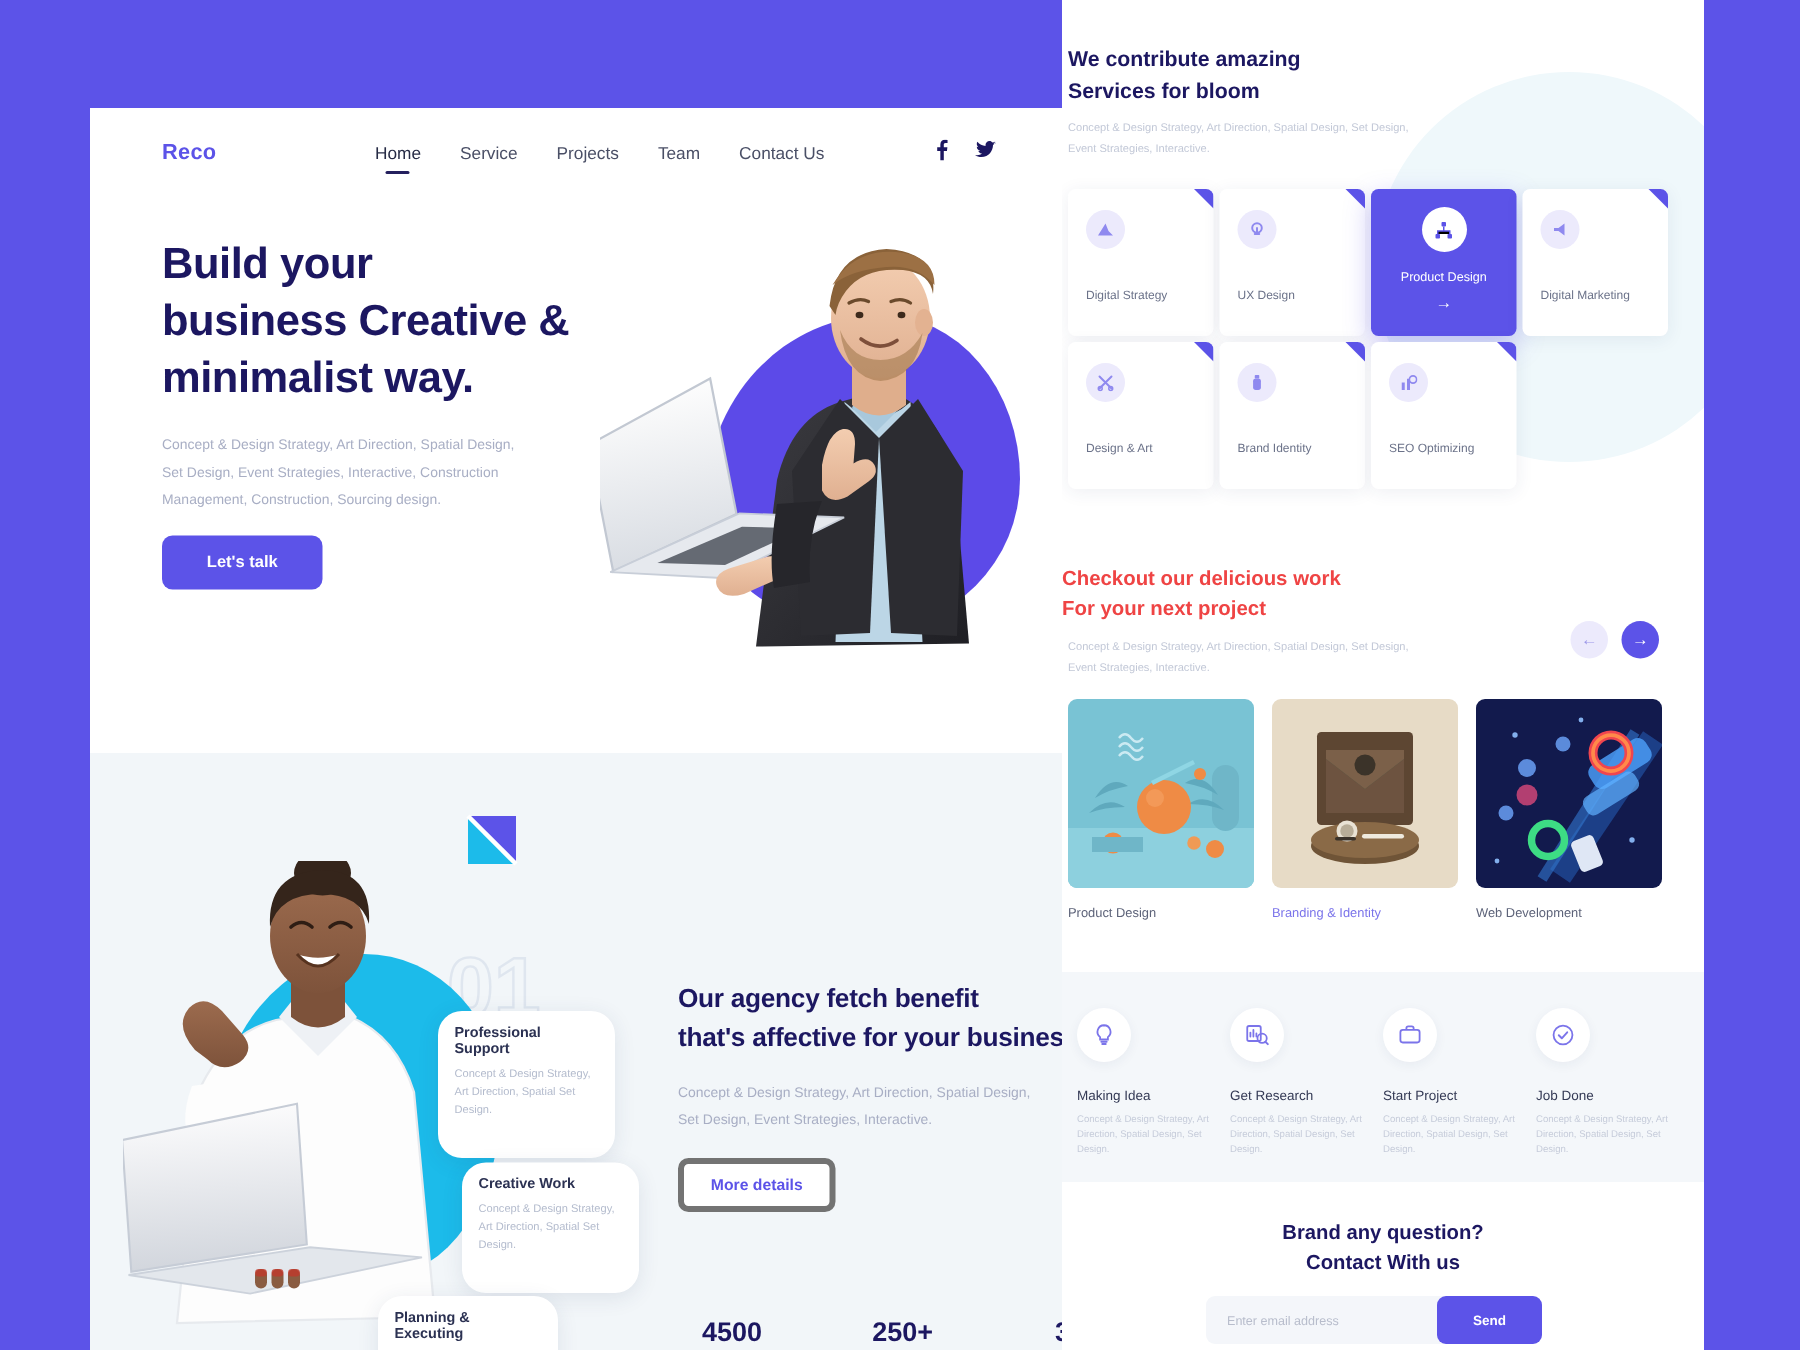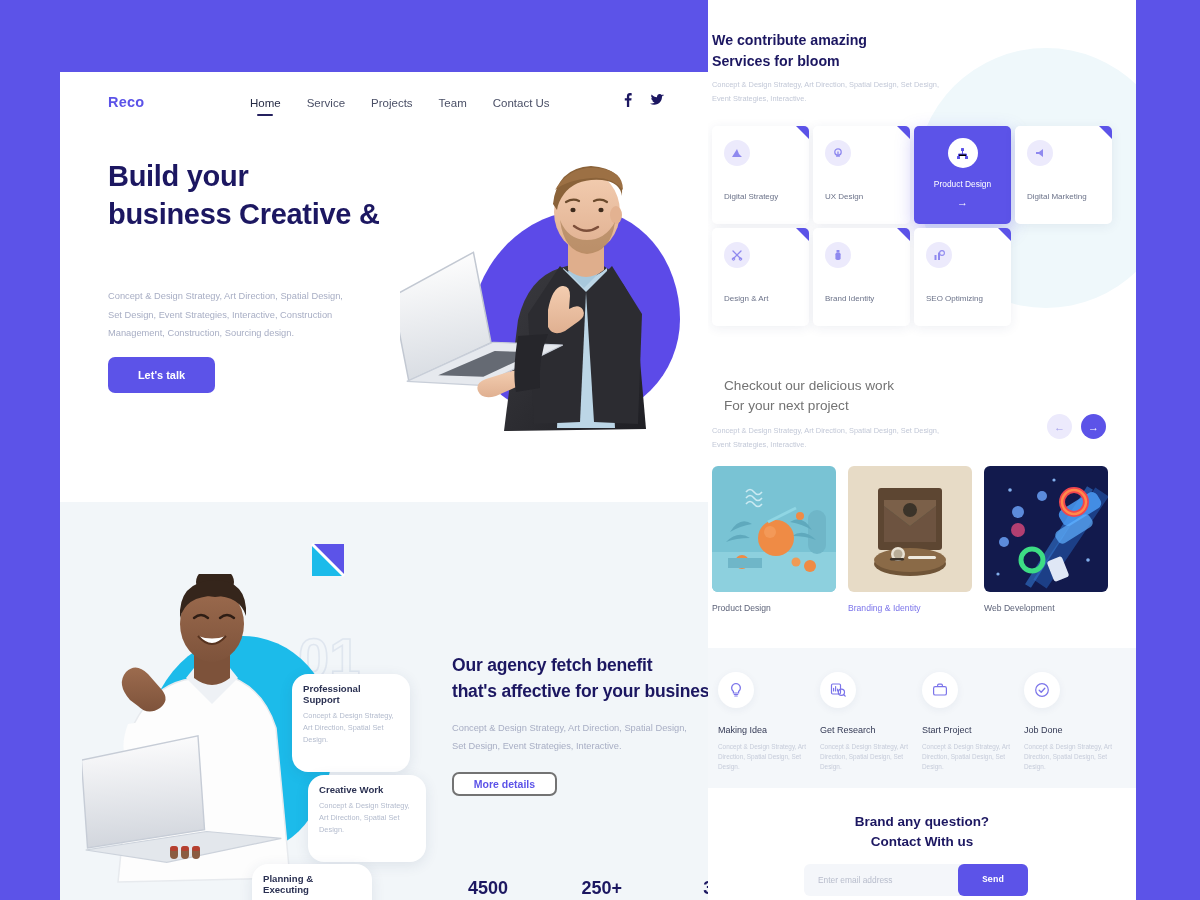--- a/index.html
+++ b/index.html
@@ -110,22 +110,22 @@
     position: absolute; left: 392px; top: 580px; width: 280px;
     font-size: 17.5px; line-height: 26px; font-weight: bold; color: #1c1761;
     letter-spacing: -.2px;
   }
   .benefit-sub {
     position: absolute; left: 392px; top: 647px; width: 240px;
     font-size: 9.3px; line-height: 18px; color: #a8aec4;
   }
   .benefit-btn {
     position: absolute; left: 392px; top: 700px;
-    width: 105px; height: 24px; border-radius: 7px;
-    background: #fff; color: #5C53E8; border: 2px solid #737373;
+    width: 105px; height: 36px; border-radius: 7px;
+    background: #fff; color: #5C53E8; border: 4px solid #737373;
     font-size: 10.5px; font-weight: bold; cursor:pointer;
     font-family: "Liberation Sans", sans-serif;
     display:flex; align-items:center; justify-content:center;
   }
   .stats { position: absolute; left: 392px; top: 806px; display: flex; gap: 42px; }
   .stat-num { font-size: 18px; font-weight: bold; color: #1c1761; text-align:center; }
   .stat-lbl { font-size: 9px; color: #aeb5c8; text-align:center; margin-top: 5px; margin-left: 44px; }
 
   
   .right-panel {
@@ -176,22 +176,22 @@
   .svc-card.active .svc-name {
     left: 0; right: 0; bottom: 34px; text-align:center; color:#fff; font-size: 8.4px;
   }
   .svc-arrow {
     position:absolute; left:0; right:0; bottom: 16px; text-align:center;
     color:#fff; font-size: 11px;
   }
 
   
   .work-head {
-    position:absolute; left: 16px; top: 376px; width: 250px;
-    font-size: 13.6px; line-height: 20px; font-weight: normal; color:#737373;
+    position:absolute; left: 0; top: 376px; width: 250px;
+    font-size: 13.6px; line-height: 20px; font-weight: bold; color:#ef4444;
   }
   .work-sub {
     position:absolute; left: 4px; top: 424px; width: 230px;
     font-size: 7.4px; line-height: 14px; color:#c2c8d7;
   }
   .work-navs { position:absolute; right: 30px; top: 414px; display:flex; gap: 9px; }
   .wnav {
     width: 25px; height: 25px; border-radius: 50%;
     display:flex; align-items:center; justify-content:center;
     font-size: 11px; cursor:pointer;
@@ -239,21 +239,21 @@
   }
   .contact-input {
     flex: 1; border: none; background: transparent; outline: none;
     font-size: 8.4px; color:#8a90a4; padding-left: 14px;
     font-family: "Liberation Sans", sans-serif;
   }
   .contact-input::placeholder { color:#b8bdcc; }
   .send-btn {
     width: 70px; height: 32px; border-radius: 6px; border:none;
     background:#5C53E8; color:#fff; font-size: 9px; font-weight:bold;
-    cursor:pointer; font-family: Liberation Mono, monospace;
+    cursor:pointer; font-family: Liberation Sans, sans-serif;
   }
 </style>
 </head>
 <body>
 
 <div class="stage">
 
   <div class="left-panel">
 
     <div class="nav">
@@ -275,20 +275,21 @@
           <svg width="14" height="12" viewBox="0 0 14 12">
               <path fill="#1c1761" d="M14 1.4c-.5.2-1.1.4-1.7.5.6-.4 1-1 1.2-1.6-.5.3-1.1.6-1.8.7C11.2.4 10.5 0 9.7 0 8.2 0 7 1.2 7 2.7c0 .2 0 .4.1.6C4.9 3.2 2.9 2.1 1.6.5 1.3 1 1.2 1.4 1.2 2c0 .9.5 1.7 1.2 2.2-.4 0-.9-.2-1.2-.3 0 1.3.9 2.4 2.2 2.6-.2.1-.5.1-.7.1-.2 0-.3 0-.5-.1.4 1.1 1.3 1.9 2.5 1.9-.9.7-2.1 1.1-3.3 1.1H0c1.2.8 2.7 1.2 4.2 1.2 5.1 0 7.8-4.2 7.8-7.8V2.6c.6-.4 1.1-.9 1.5-1.5z"></path>
             </svg>
         </span>
       </div>
     </div>
 
     <div class="hero-title">
       <div>Build your</div>
       <div>business Creative &amp;</div>
+      <div>minimalist way.</div>
     </div>
     <div class="hero-sub">Concept &amp; Design Strategy, Art Direction, Spatial Design, Set Design, Event Strategies, Interactive, Construction Management, Construction, Sourcing design.</div>
     <button class="hero-btn">Let's talk</button>
 
     <div class="hero-art">
       <div class="blob"></div>
       <svg class="person" viewBox="0 0 290 275">
         <defs>
           <linearGradient id="suitG" x1="0" y1="0" x2="1" y2="1">
             <stop offset="0%" stop-color="#3b3b40"></stop>

